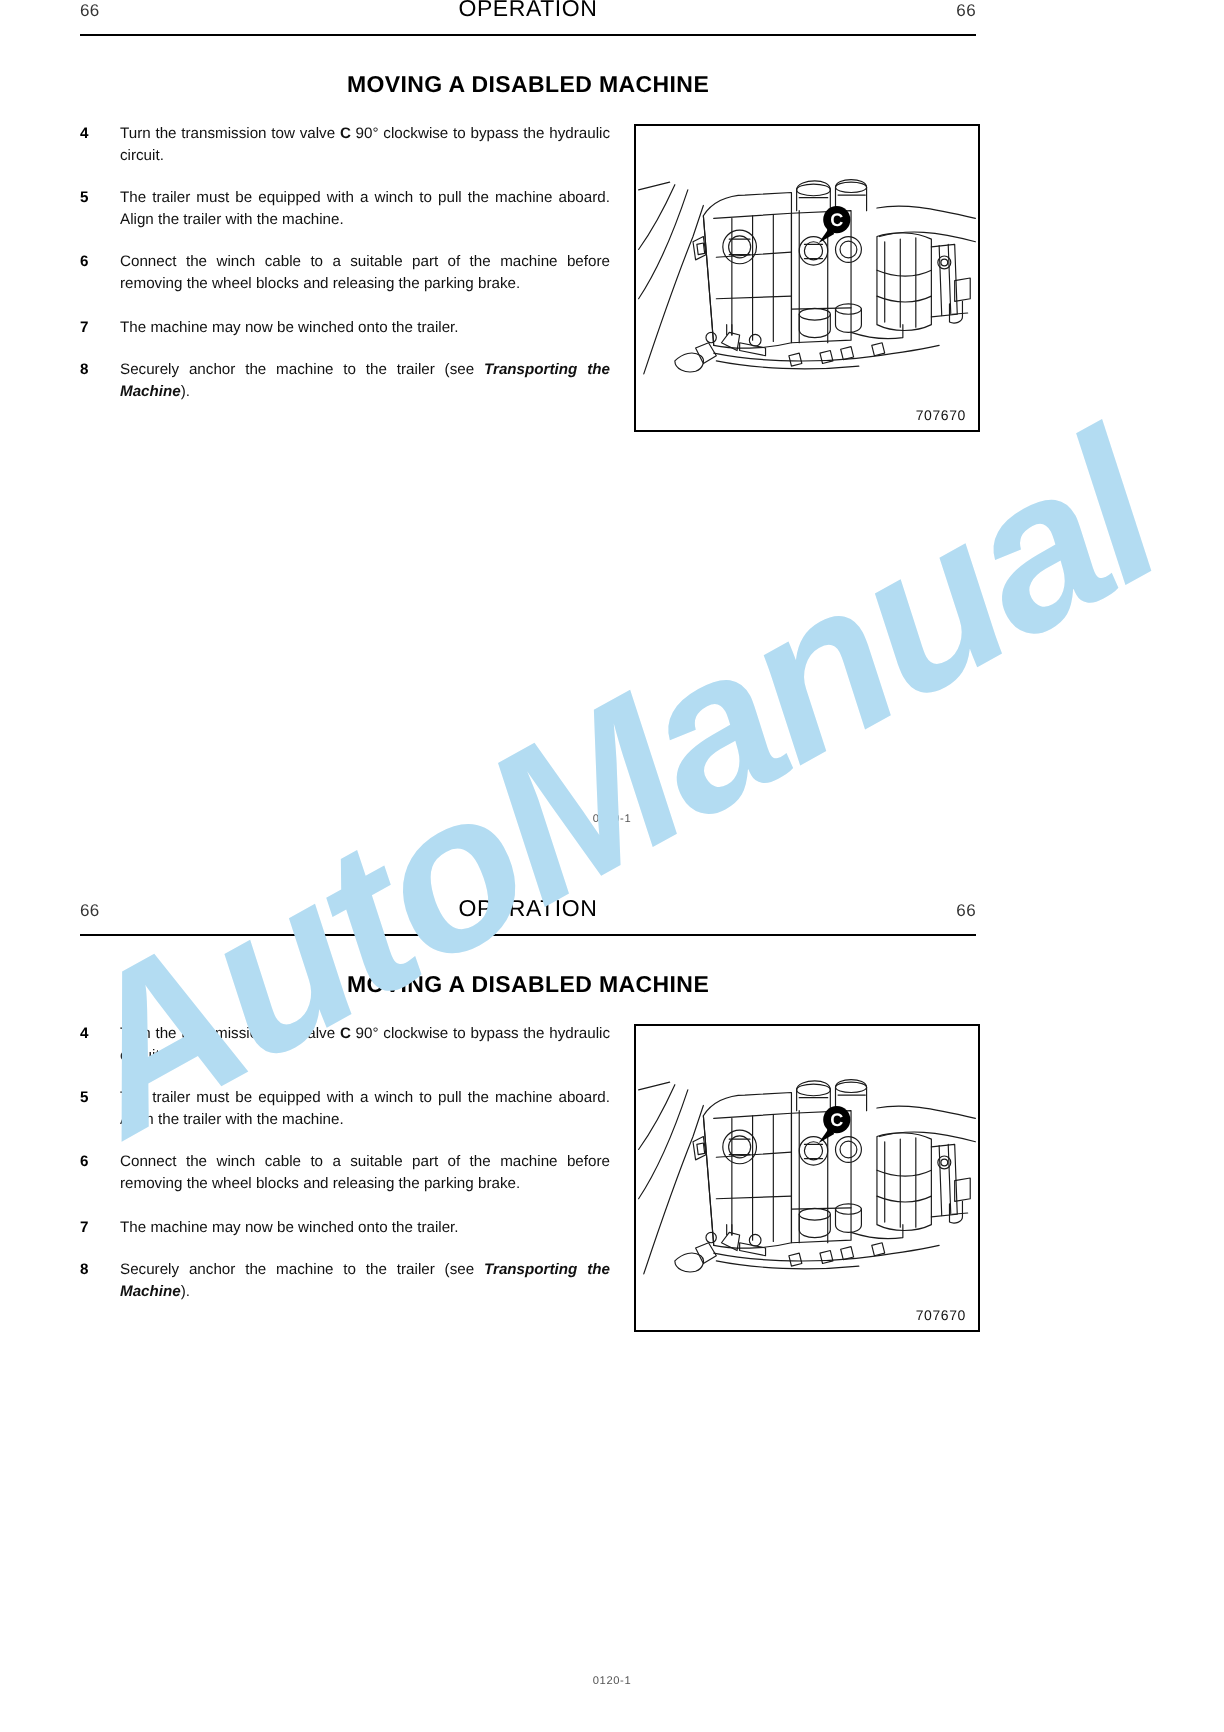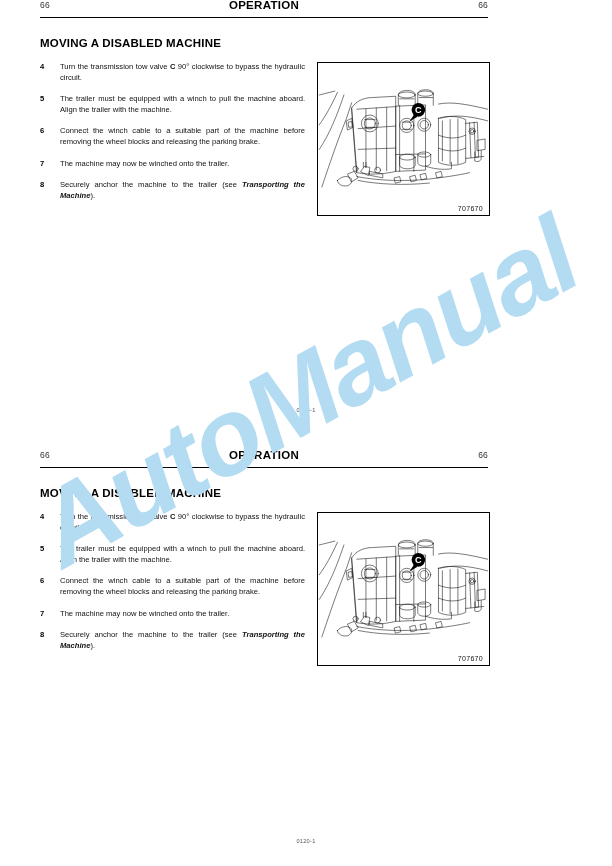--- a/index.html
+++ b/index.html
@@ -39,35 +39,35 @@
   }
   .folio-left  { left: 0; }
   .folio-right { right: 0; }
   .running-head {
     position: absolute;
     top: -1px;
     left: 0;
     right: 0;
     text-align: center;
     font-size: 11.5px;
-    font-weight: bold;
+    font-weight: normal;
     letter-spacing: .3px;
     color: #000;
   }
   .header-rule {
     position: absolute;
     left: 0;
     right: 0;
     top: 17px;
     border-top: 1.6px solid #000;
   }
 
   
   .section-title {
-    text-align: left;
+    text-align: center;
     font-size: 11.5px;
     font-weight: bold;
     letter-spacing: .2px;
     color: #000;
     margin: 7px 40px 0 40px;
   }
 
   
   .page-body {
     display: flex;

